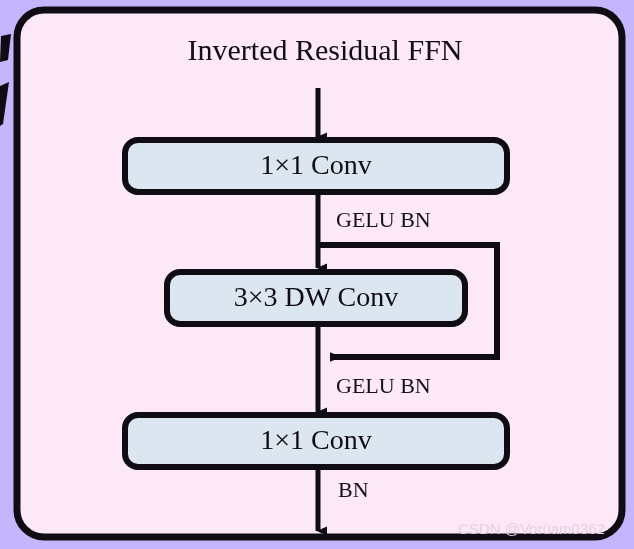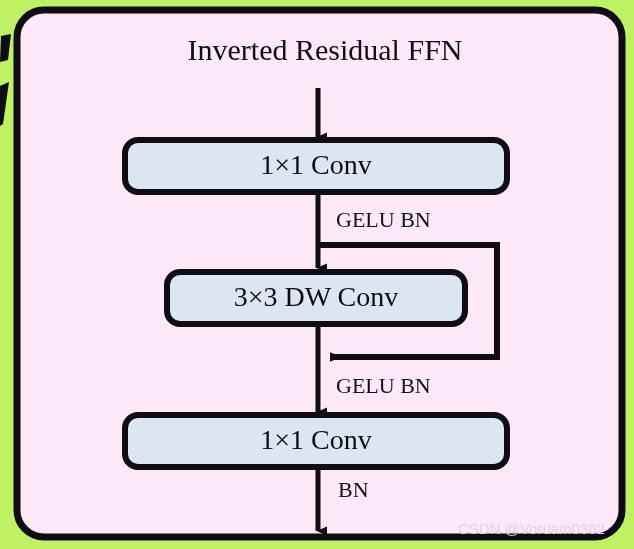--- a/index.html
+++ b/index.html
@@ -4,21 +4,21 @@
 <style>
   html, body {
     margin: 0;
     padding: 0;
     background: #ffffff;
   }
   #stage {
     position: relative;
     width: 634px;
     height: 549px;
-    background: #bef264;
+    background: #c4b5fd;
     overflow: hidden;
     font-family: "Liberation Serif", "DejaVu Serif", serif;
   }
   #diagram-svg {
     position: absolute;
     left: 0;
     top: 0;
     width: 634px;
     height: 549px;
   }

